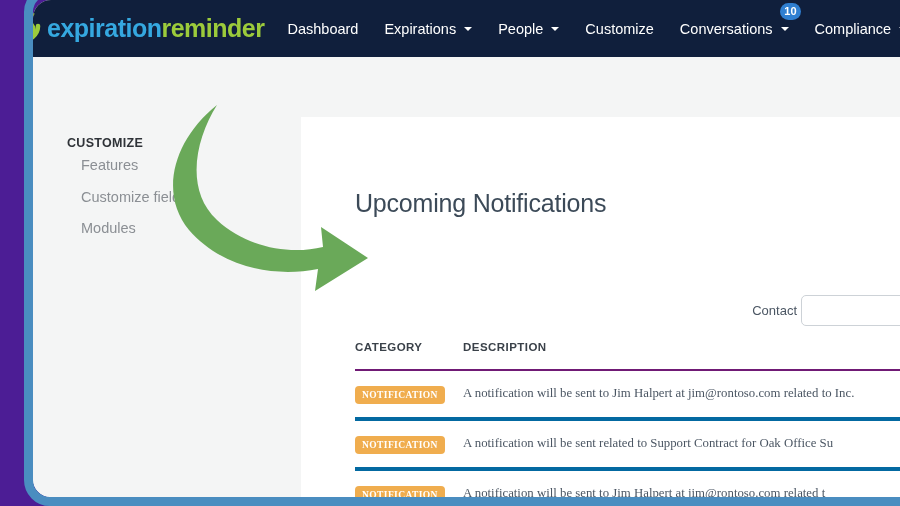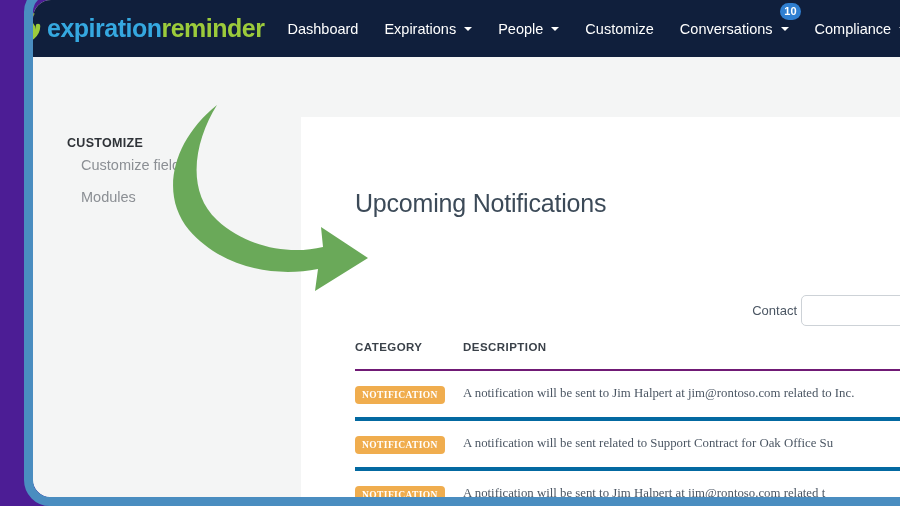--- a/index.html
+++ b/index.html
@@ -325,20 +325,21 @@
 
       </ul>
     </div>
 
     <div class="pagebody">
 
       <nav class="sidebar">
 
         <div class="side-group-1">
           <h3 class="side-group-title">CUSTOMIZE</h3>
+          <a class="side-link" href="#">Features</a>
           <a class="side-link" href="#">Customize fields</a>
           <a class="side-link" href="#">Modules</a>
         </div>
 
 
       </nav>
 
       <section class="content">
 
         <h1 class="page-title">Upcoming Notifications</h1>

